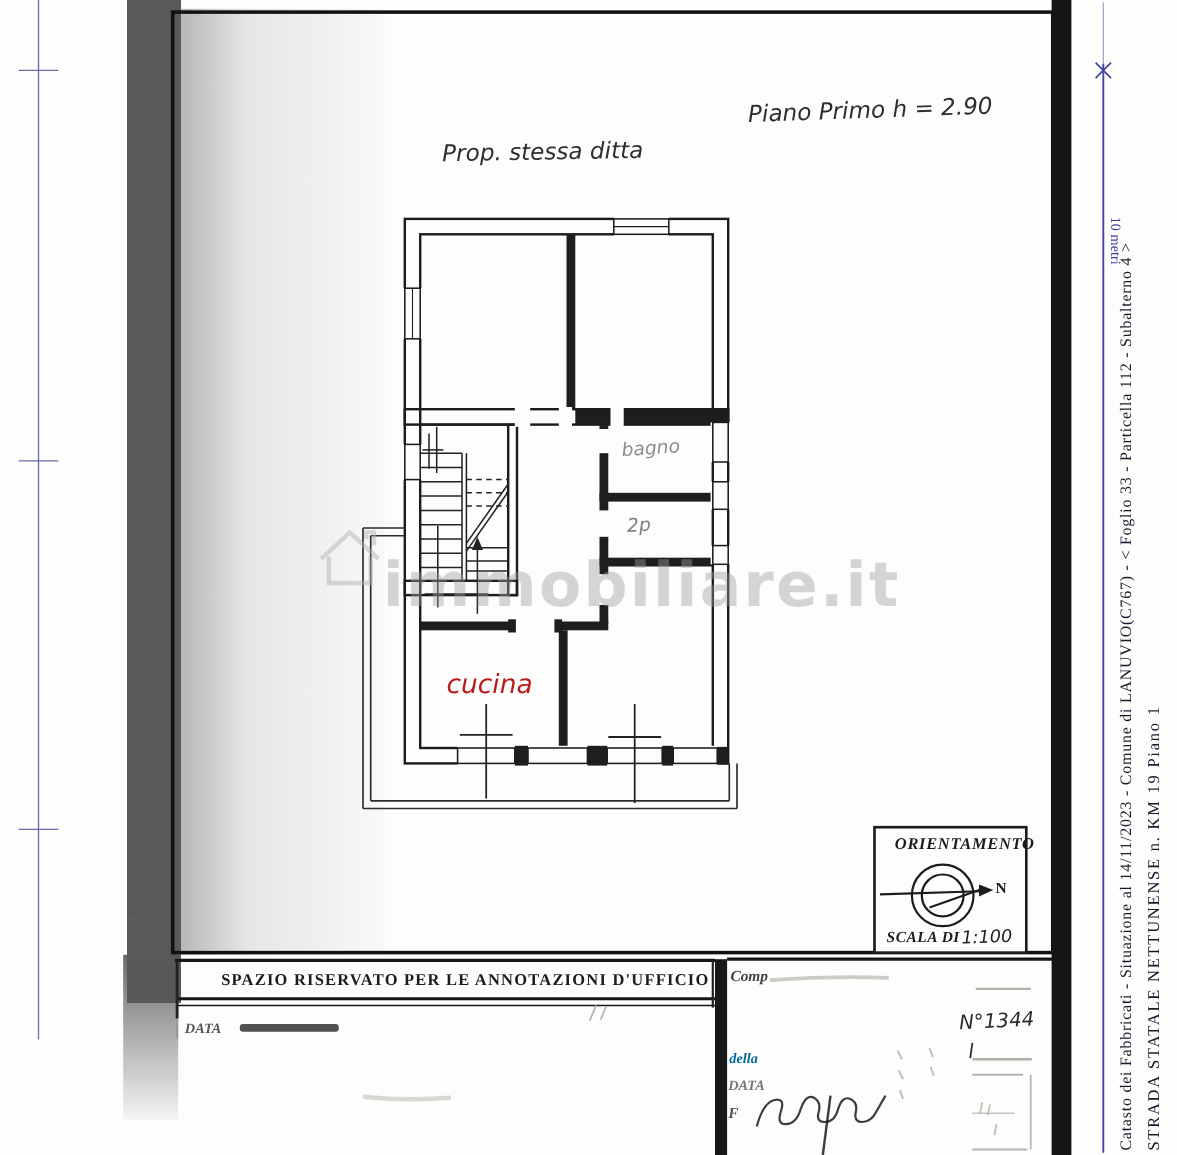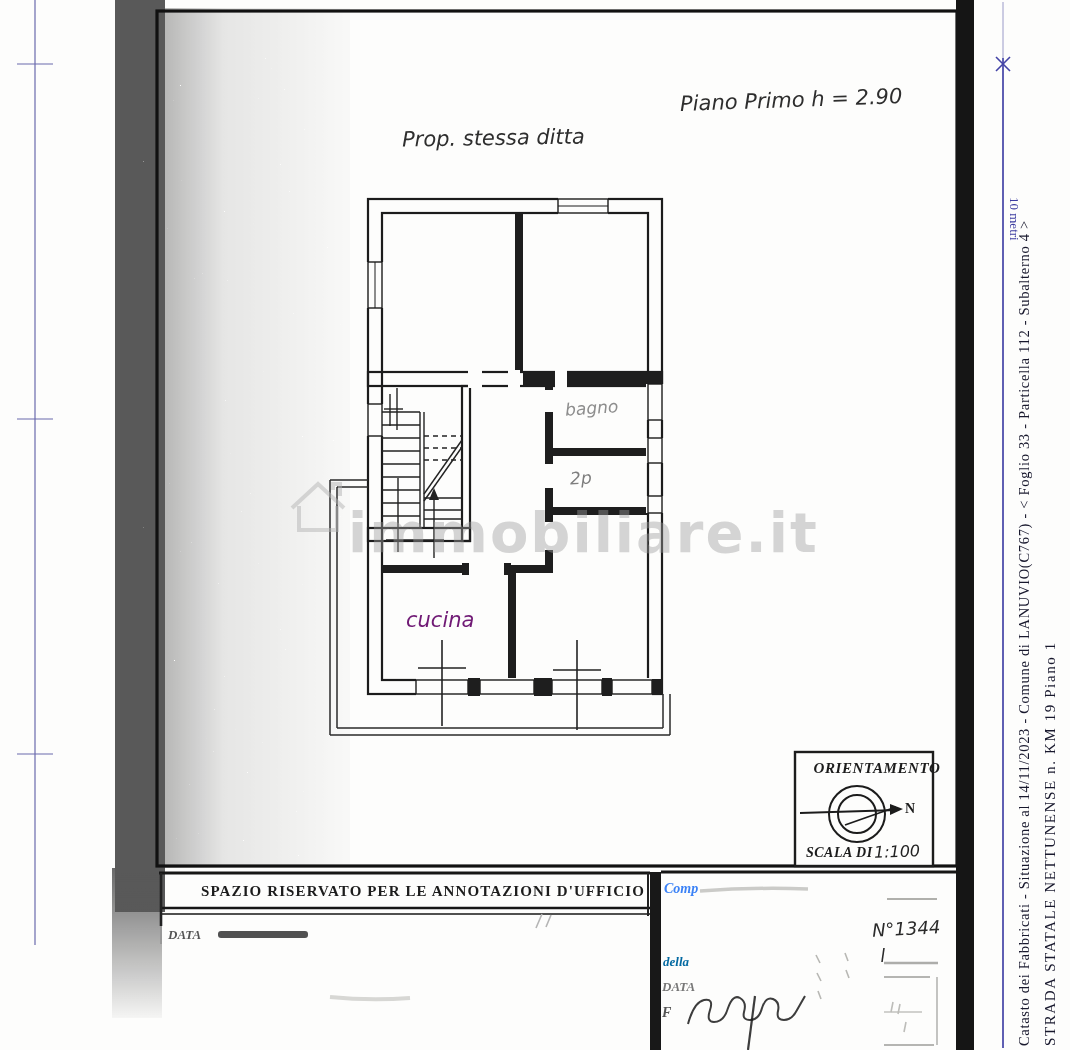--- a/index.html
+++ b/index.html
@@ -241,33 +241,33 @@
     <g stroke="#b3b3b3" stroke-width="4" fill="none" opacity="0.5">
       <path d="M292 508 L318 484 L344 508 M299 506 v24 h38 v-24 M333 490 v-6 h7 v12"></path>
     </g>
   </svg>
 
   <div class="abs hw" style="left:402px;top:126px;font-size:21px;transform:rotate(-1deg);">Prop. stessa ditta</div>
   <div class="abs hw" style="left:680px;top:88px;font-size:21px;transform:rotate(-2deg);">Piano Primo h = 2.90</div>
 
   <div class="abs hw" style="left:565px;top:398px;font-size:17px;color:#8d8d8d;transform:rotate(-4deg);">bagno</div>
   <div class="abs hw" style="left:570px;top:468px;font-size:17px;color:#7e7e7e;transform:rotate(-3deg);">2p</div>
-  <div class="abs hw" style="left:406px;top:608px;font-size:21px;color:#701a75;">cucina</div>
+  <div class="abs hw" style="left:406px;top:608px;font-size:24px;color:#b91c1c;">cucina</div>
 
   <div class="abs watermark" style="left:348px;top:500px;text-align:right;">immobiliare.it</div>
 
   <div class="abs printed bold-it" style="left:795px;top:760px;width:164px;text-align:center;font-size:15px;letter-spacing:.6px;">ORIENTAMENTO</div>
   <div class="abs printed" style="left:905px;top:801px;font-size:14px;font-weight:bold;">N</div>
   <div class="abs printed bold-it" style="left:806px;top:845px;font-size:14px;letter-spacing:.5px;">SCALA DI</div>
   <div class="abs hw" style="left:874px;top:842px;font-size:16px;color:#222;transform:rotate(-2deg);">1:100</div>
 
   <div class="abs printed" style="left:179px;top:883px;width:488px;text-align:center;font-weight:bold;font-size:15px;letter-spacing:1.1px;">SPAZIO RISERVATO PER LE ANNOTAZIONI D'UFFICIO</div>
   <div class="abs printed bold-it fade-smudge" style="left:168px;top:927px;font-size:13px;opacity:.75;">DATA</div>
 
-  <div class="abs printed bold-it fade-smudge" style="left:664px;top:881px;font-size:14px;color:#3b82f6;">Comp</div>
+  <div class="abs printed bold-it fade-smudge" style="left:664px;top:881px;font-size:14px;color:#404040;">Comp</div>
   <div class="abs printed bold-it fade-smudge" style="left:663px;top:954px;font-size:13px;color:#0369a1;">della</div>
   <div class="abs printed bold-it fade-smudge" style="left:662px;top:979px;font-size:13px;color:#777;">DATA</div>
   <div class="abs printed bold-it fade-smudge" style="left:662px;top:1005px;font-size:14px;color:#555;">F</div>
   <div class="abs hw" style="left:872px;top:918px;font-size:18px;color:#2b2b2b;transform:rotate(-3deg);">N°1344</div>
 
   <div class="abs sidebar-line" style="left:1016px;top:1046px;font-size:14.5px;letter-spacing:.7px;">Catasto dei Fabbricati - Situazione al 14/11/2023 - Comune di LANUVIO(C767) - &lt; Foglio 33 - Particella 112 - Subalterno 4 &gt;</div>
   <div class="abs sidebar-line" style="left:1042px;top:1046px;font-size:15px;letter-spacing:1.6px;">STRADA STATALE NETTUNENSE n. KM 19 Piano 1</div>
 
   <div class="abs ruler-text" style="left:1022px;top:197px;">10 metri</div>
 

